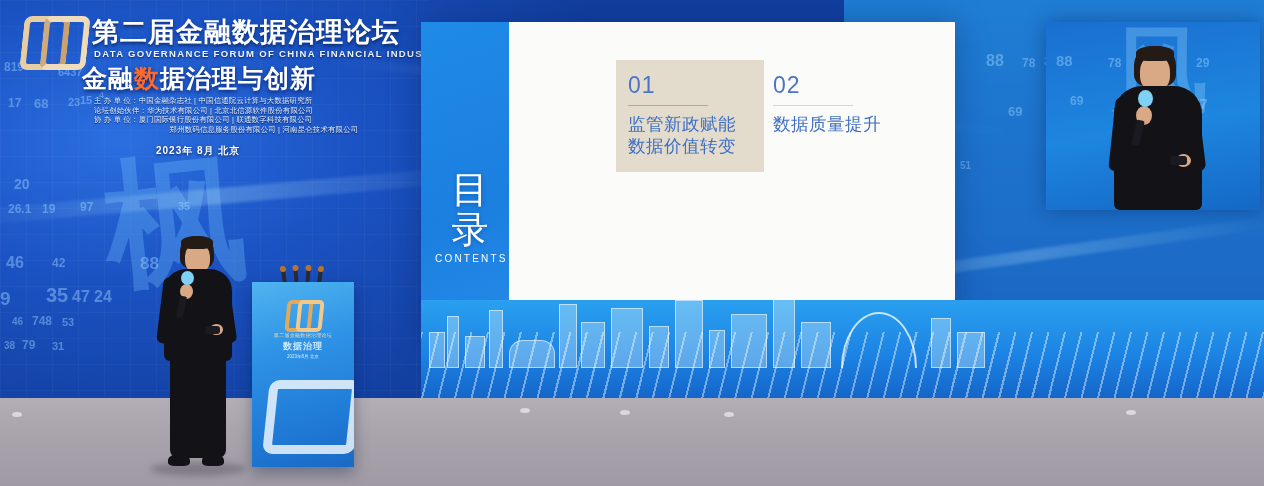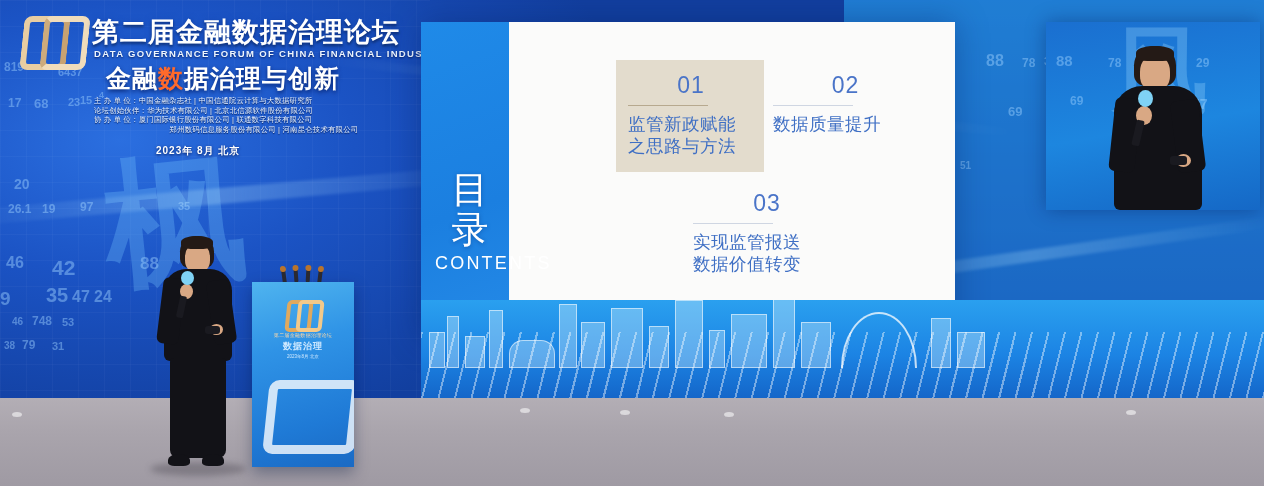--- a/index.html
+++ b/index.html
@@ -36,21 +36,21 @@
     border-radius:8px;transform:skewX(-6deg);}
   .hexa{left:0;top:4px;border-color:#e8cda2;border-right-color:#c8a271;}
   .hexb{left:20px;top:4px;border-color:#f0dcbb;border-left-color:#cdab7c;}
   .t1{position:absolute;left:86px;top:10px;font-size:27px;font-weight:bold;
     color:#ffffff;letter-spacing:1px;
     text-shadow:0 0 6px rgba(20,70,180,.9),0 2px 3px rgba(0,0,0,.55);
     font-family:"DejaVu Sans",sans-serif;white-space:nowrap;}
   .t1en{position:absolute;left:88px;top:44px;font-size:9.5px;font-weight:bold;
     color:#eef6ff;letter-spacing:1.35px;white-space:nowrap;
     text-shadow:0 1px 2px rgba(0,20,80,.8);}
-  .t2{position:absolute;left:100px;top:58px;font-size:25px;font-weight:bold;
+  .t2{position:absolute;left:76px;top:58px;font-size:25px;font-weight:bold;
     color:#ffffff;letter-spacing:1px;white-space:nowrap;
     font-family:"DejaVu Sans",sans-serif;
     text-shadow:0 2px 4px rgba(0,25,95,.85);}
   .t2 .hl{color:#ff6a2b;}
   .orgs{position:absolute;left:88px;top:92px;width:320px;
     font-size:7.4px;line-height:9.6px;color:#eaf3ff;letter-spacing:.2px;
     text-shadow:0 1px 1px rgba(0,20,70,.9);}
   .orgs div{white-space:nowrap;}
   .orgs .c{text-align:center;padding-left:20px;}
   .t3{position:absolute;left:150px;top:140px;font-size:10px;font-weight:bold;
@@ -60,25 +60,25 @@
   
   .slide{position:absolute;left:421px;top:22px;width:534px;height:318px;
     background:linear-gradient(160deg,#1f8ae8 0%,#1b7fe0 40%,#2f96ef 100%);
     box-shadow:0 0 30px rgba(0,30,90,.35);overflow:hidden;}
   .slide-paper{position:absolute;left:88px;top:0;width:446px;height:296px;
     background:#fbfbfa;}
   .contents{position:absolute;left:14px;top:148px;width:72px;text-align:center;}
   .contents .cn{font-size:37px;color:#fff;font-weight:normal;letter-spacing:2px;
     font-family:"DejaVu Sans",sans-serif;line-height:40px;
     text-shadow:0 1px 4px rgba(0,40,110,.4);}
-  .contents .en{font-size:18px;color:#fff;letter-spacing:2.2px;margin-top:3px;}
+  .contents .en{font-size:10px;color:#fff;letter-spacing:2.2px;margin-top:3px;}
 
   .item{position:absolute;}
   .item .num-lbl{font-size:23px;color:#4a74c8;letter-spacing:1px;
-    font-family:"Liberation Sans",sans-serif;font-weight:normal;text-align:center;}
+    font-family:"Liberation Sans",sans-serif;font-weight:normal;}
   .item .rule{height:1px;background:#c9c3b8;margin:6px 0 8px 0;}
   .item .txt{font-size:17.5px;line-height:22px;color:#3f6fc4;
     font-family:Liberation Mono, monospace;letter-spacing:.5px;white-space:nowrap;}
   #item1{left:195px;top:38px;width:148px;background:#e3dccd;
     padding:12px 10px 14px 12px;box-sizing:border-box;}
   #item1 .rule{background:#b7a98f;width:80px;}
   #item2{left:352px;top:50px;width:145px;}
   #item2 .rule{background:#cfd6e2;width:80px;}
   #item3{left:272px;top:168px;width:148px;}
   #item3 .rule{background:#cfd6e2;width:80px;}
@@ -154,21 +154,21 @@
     <div class="num" style="left:34px;top:96px;font-size:13px;">68</div>
     <div class="num" style="left:56px;top:96px;font-size:11px;margin-left:12px;">23</div>
     <div class="num" style="left:80px;top:94px;font-size:11px;">15</div>
     <div class="num" style="left:99px;top:90px;font-size:9px;">4</div>
     <div class="num" style="left:14px;top:176px;font-size:14px;">20</div>
     <div class="num" style="left:8px;top:202px;font-size:12px;">26.1</div>
     <div class="num" style="left:42px;top:202px;font-size:12px;">19</div>
     <div class="num" style="left:80px;top:200px;font-size:12px;">97</div>
     <div class="num" style="left:178px;top:200px;font-size:11px;">35</div>
     <div class="num" style="left:6px;top:254px;font-size:16px;">46</div>
-    <div class="num" style="left:52px;top:256px;font-size:21px;">42</div>
+    <div class="num" style="left:52px;top:256px;font-size:12px;">42</div>
     <div class="num" style="left:140px;top:254px;font-size:17px;">88</div>
     <div class="num" style="left:0px;top:288px;font-size:19px;">9</div>
     <div class="num" style="left:46px;top:284px;font-size:20px;">35</div>
     <div class="num" style="left:72px;top:288px;font-size:16px;">47</div>
     <div class="num" style="left:94px;top:288px;font-size:16px;">24</div>
     <div class="num" style="left:12px;top:316px;font-size:10px;">46</div>
     <div class="num" style="left:32px;top:314px;font-size:12px;">748</div>
     <div class="num" style="left:62px;top:316px;font-size:11px;">53</div>
     <div class="num" style="left:4px;top:340px;font-size:10px;">38</div>
     <div class="num" style="left:22px;top:338px;font-size:12px;">79</div>
@@ -215,35 +215,29 @@
 
       <div class="contents">
         <div class="cn">目录</div>
         <div class="en">CONTENTS</div>
       </div>
 
       <div class="item" id="item1">
         <div class="num-lbl">01</div>
         <div class="rule"></div>
         <div class="txt">监管新政赋能</div>
-        <div class="txt">之思路与方法</div>
+        <div class="txt">数据价值转变</div>
       </div>
 
       <div class="item" id="item2">
         <div class="num-lbl">02</div>
         <div class="rule"></div>
         <div class="txt">数据质量提升</div>
       </div>
 
-      <div class="item" id="item3">
-        <div class="num-lbl">03</div>
-        <div class="rule"></div>
-        <div class="txt">实现监管报送</div>
-        <div class="txt">数据价值转变</div>
-      </div>
     </div>
 
     <div class="city">
       <div class="bldg" style="left:8px;width:14px;height:34px;"></div>
       <div class="bldg" style="left:26px;width:10px;height:50px;"></div>
       <div class="bldg" style="left:44px;width:18px;height:30px;"></div>
       <div class="bldg" style="left:68px;width:12px;height:56px;"></div>
       <div class="bldg" style="left:88px;width:44px;height:26px;border-radius:14px 14px 0 0;"></div>
       <div class="bldg" style="left:138px;width:16px;height:62px;"></div>
       <div class="bldg" style="left:160px;width:22px;height:44px;"></div>

